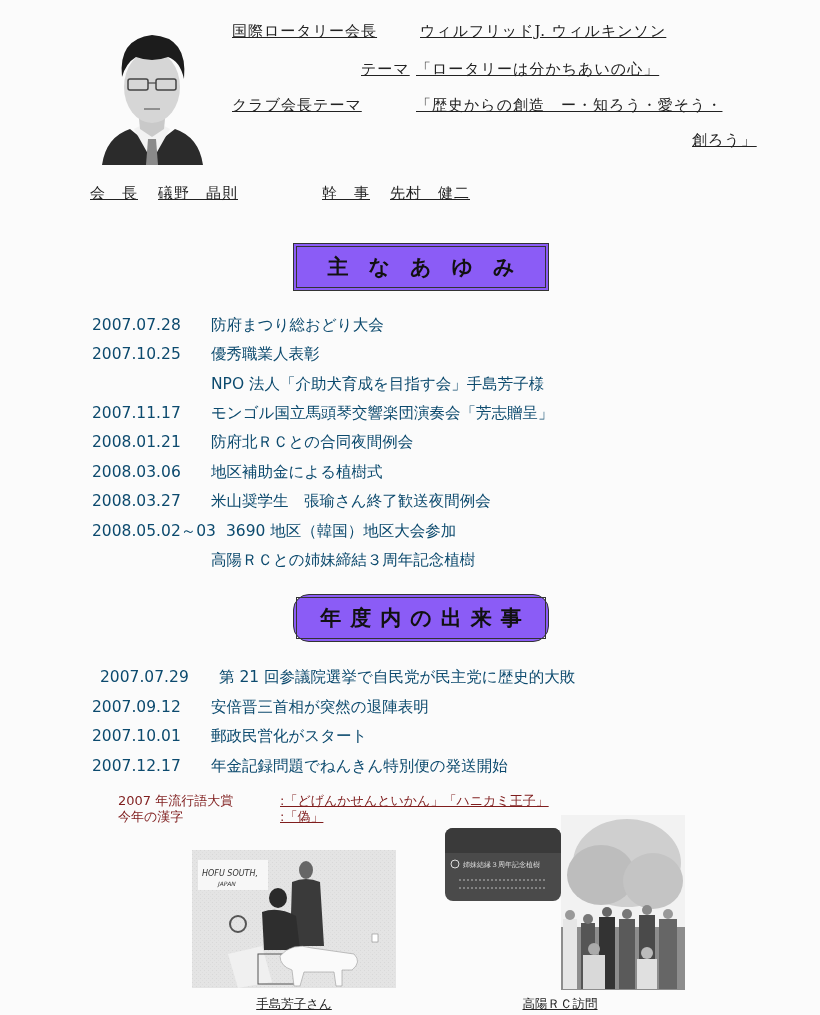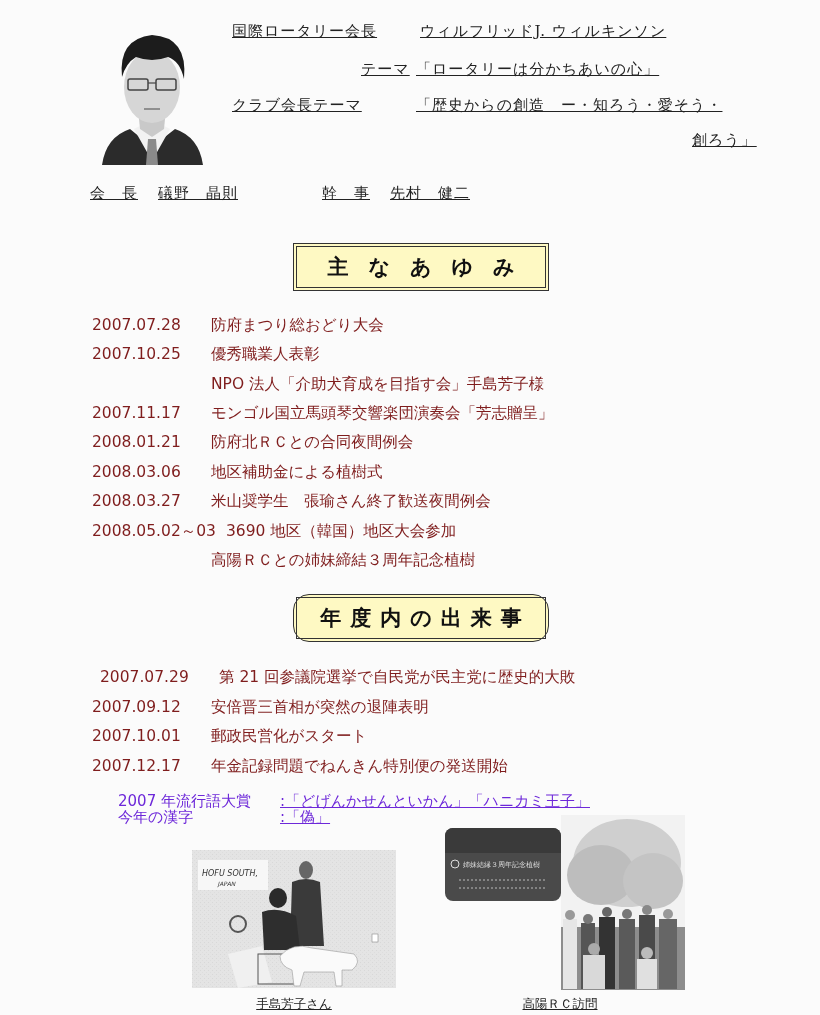--- a/index.html
+++ b/index.html
@@ -22,21 +22,21 @@
       font-size: 15px;
       letter-spacing: 1px;
       white-space: nowrap;
       color: #222;
     }
 
     .section-box {
       position: absolute;
       border: 1px solid #333;
       padding: 2px;
-      background: #fef9c3;
+      background: #8b5cf6;
     }
     .section-box .inner {
       border: 1px solid #333;
       width: 100%; height: 100%;
       display: flex; align-items: center; justify-content: center;
       font-family: "DejaVu Sans", "Liberation Sans", sans-serif;
       font-weight: bold;
       font-size: 21px;
       color: #111;
     }
@@ -44,31 +44,31 @@
     .box1 .inner { letter-spacing: 20px; padding-left: 20px; }
     .box2 { left: 293px; top: 594px; width: 256px; height: 48px; border-radius: 16px; }
     .box2 .inner { letter-spacing: 9px; padding-left: 9px; }
 
     .event-row {
       position: absolute;
       left: 92px;
       font-family: "DejaVu Sans", "Liberation Sans", sans-serif;
       font-size: 15.5px;
       white-space: nowrap;
-      color: #7f1d1d;
+      color: #0c4a6e;
     }
     .event-row .date { display: inline-block; width: 119px; }
     .event-row .date.wide { width: auto; margin-right: 10px; }
     .event-row .desc { display: inline-block; }
     .event-row.cont .date { width: 119px; }
 
     .small-note {
       font-family: "DejaVu Sans", "Liberation Sans", sans-serif;
-      font-size: 15px;
-      color: #6d28d9;
+      font-size: 13px;
+      color: #7f1d1d;
       white-space: nowrap;
     }
     .note-label { display: inline-block; width: 162px; }
 
     .photo {
       position: absolute;
       overflow: hidden;
     }
     .caption {
       font-family: "DejaVu Serif", "Liberation Serif", serif;

